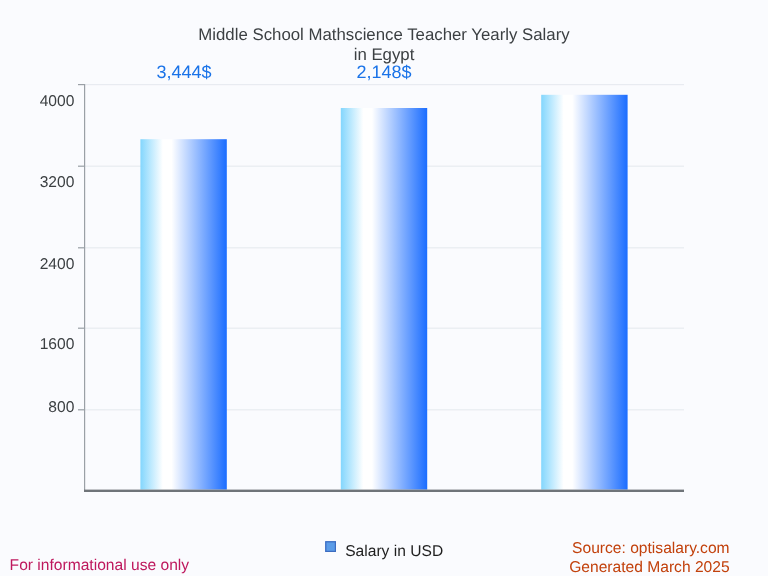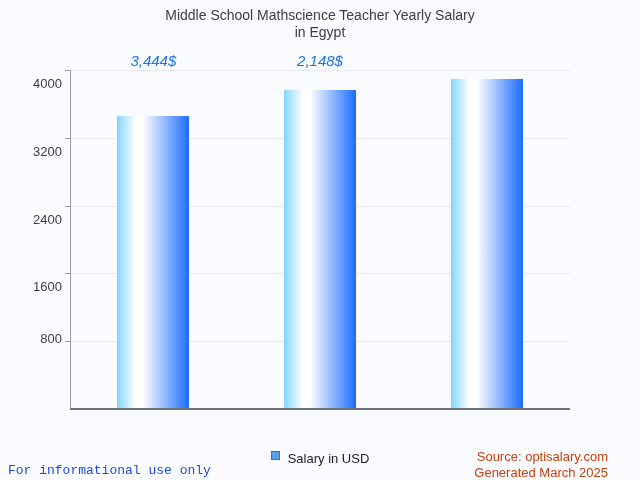--- a/index.html
+++ b/index.html
@@ -7,21 +7,21 @@
     width:640px;height:480px;
     background:#fafbfe;
     font-family:"Liberation Sans", sans-serif;
     position:relative;
     overflow:hidden;
   }
   .stage{position:absolute;left:0;top:0;width:640px;height:480px;}
 
   
   .chart-title{
-    position:absolute;left:0;top:7px;width:640px;
+    position:absolute;left:0;top:20px;width:640px;
     text-align:center;color:#3c4043;font-size:14px;line-height:17px;
   }
 
   
   .plot{
     position:absolute;left:70px;top:70px;width:500px;height:339px;
   }
   .gridline{
     position:absolute;left:0;width:100%;height:1px;background:#e8ebf1;
   }
@@ -46,41 +46,41 @@
   .ytick{
     position:absolute;left:0;width:62px;text-align:right;
     color:#3c4043;font-size:13px;line-height:15px;margin-top:14px;
   }
 
   
   .col-layer{position:absolute;left:70px;width:500px;}
   .value-labels{top:52px;height:18px;}
   .x-labels{top:415px;height:16px;}
   .col-item{
-    position:absolute;transform:translateX(-50%);white-space:nowrap;font-style:italic;
+    position:absolute;transform:translateX(-50%);white-space:nowrap;
   }
   .col-item.c0{left:16.6667%;}
   .col-item.c1{left:50%;}
   .col-item.c2{left:83.3333%;margin-top:44px;}
   .value-label{color:#1a73e8;font-size:15px;line-height:18px;}
   .x-label{color:#3c4043;font-size:13px;line-height:16px;}
 
   
   .legend{
     position:absolute;left:0;top:451px;width:640px;height:16px;
     display:flex;align-items:flex-start;justify-content:center;gap:8px;
   }
   .legend-marker{
     width:7px;height:7px;background:#5b9ce8;border:1.5px solid #3c6cc0;
   }
   .legend-label{color:#1f1f1f;font-size:13px;line-height:16px;}
 
   
   .footer-left{
-    position:absolute;left:8px;top:463px;color:#1d4ed8;font-size:13px;line-height:15px;font-family:Liberation Mono, monospace;
+    position:absolute;left:8px;top:463px;color:#be185d;font-size:13px;line-height:15px;
   }
   .footer-right{
     position:absolute;right:32px;top:449px;text-align:right;
     color:#c2410c;font-size:13px;line-height:16px;
   }
 </style>
 </head>
 <body>
 
 <div class="stage">

